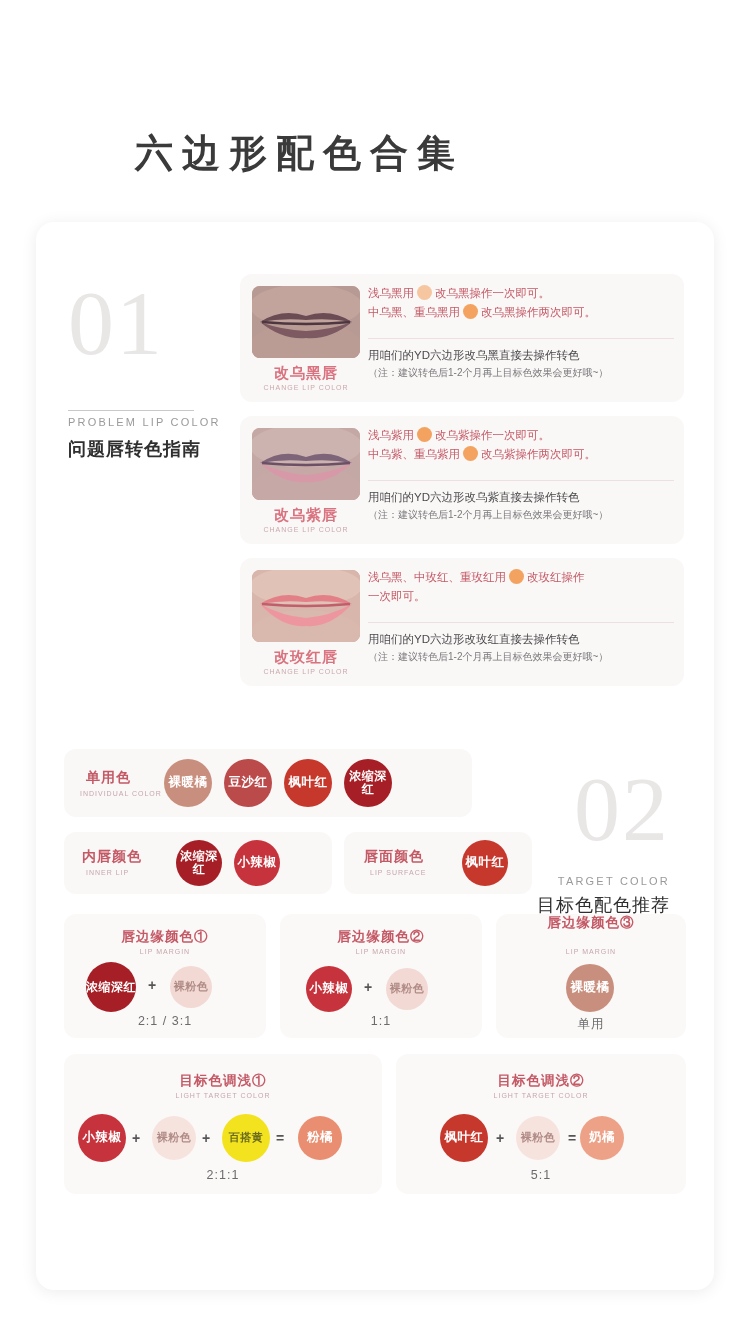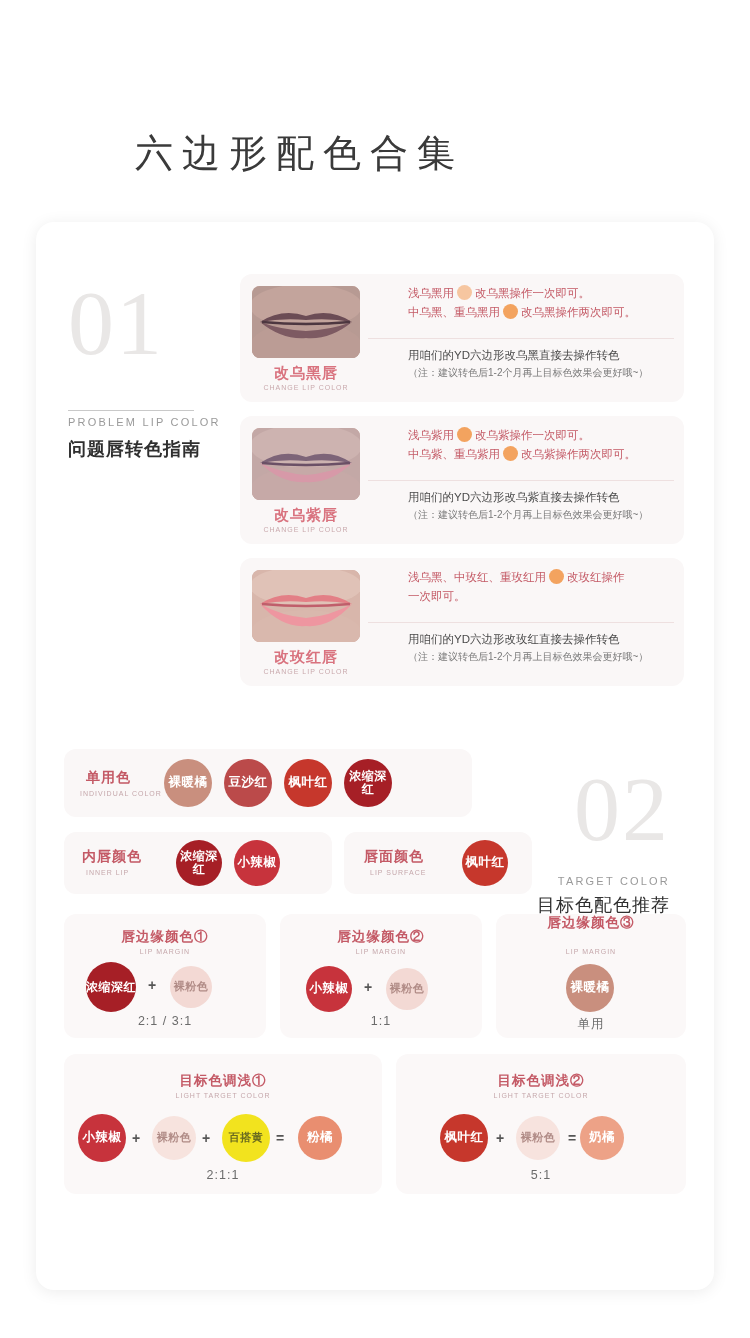--- a/index.html
+++ b/index.html
@@ -27,21 +27,21 @@
     font-weight: 400;
     white-space: nowrap;
   }
   .hdr-sub {
     position: absolute;
     top: 128px; left: 0; width: 599px;
     text-align: center;
     font-size: 38px;
     letter-spacing: 9px;
     color: #3a3a3a;
-    font-weight: 400;
+    font-weight: 700;
   }
 
   
   .card {
     position: absolute;
     top: 222px; left: 36px;
     width: 678px; height: 1068px;
     background: #ffffff;
     border-radius: 18px;
     box-shadow: 0 2px 16px rgba(0,0,0,0.08);
@@ -127,21 +127,20 @@
     color: #c9a9ad;
   }
 
   .lip-text {
     position: absolute;
     left: 128px; top: 10px;
     width: 306px;
     font-size: 11.5px;
     color: #c45a66;
     line-height: 1.62;
-    margin-left: 40px;
   }
   .lip-text .dark { color: #4a4a4a; }
   .lip-text .note { color: #7a7a7a; font-size: 10px; }
   .dot {
     display: inline-block;
     width: 15px; height: 15px;
     border-radius: 50%;
     background: #f3a35f;
     vertical-align: -3px;
     margin: 0 3px;

